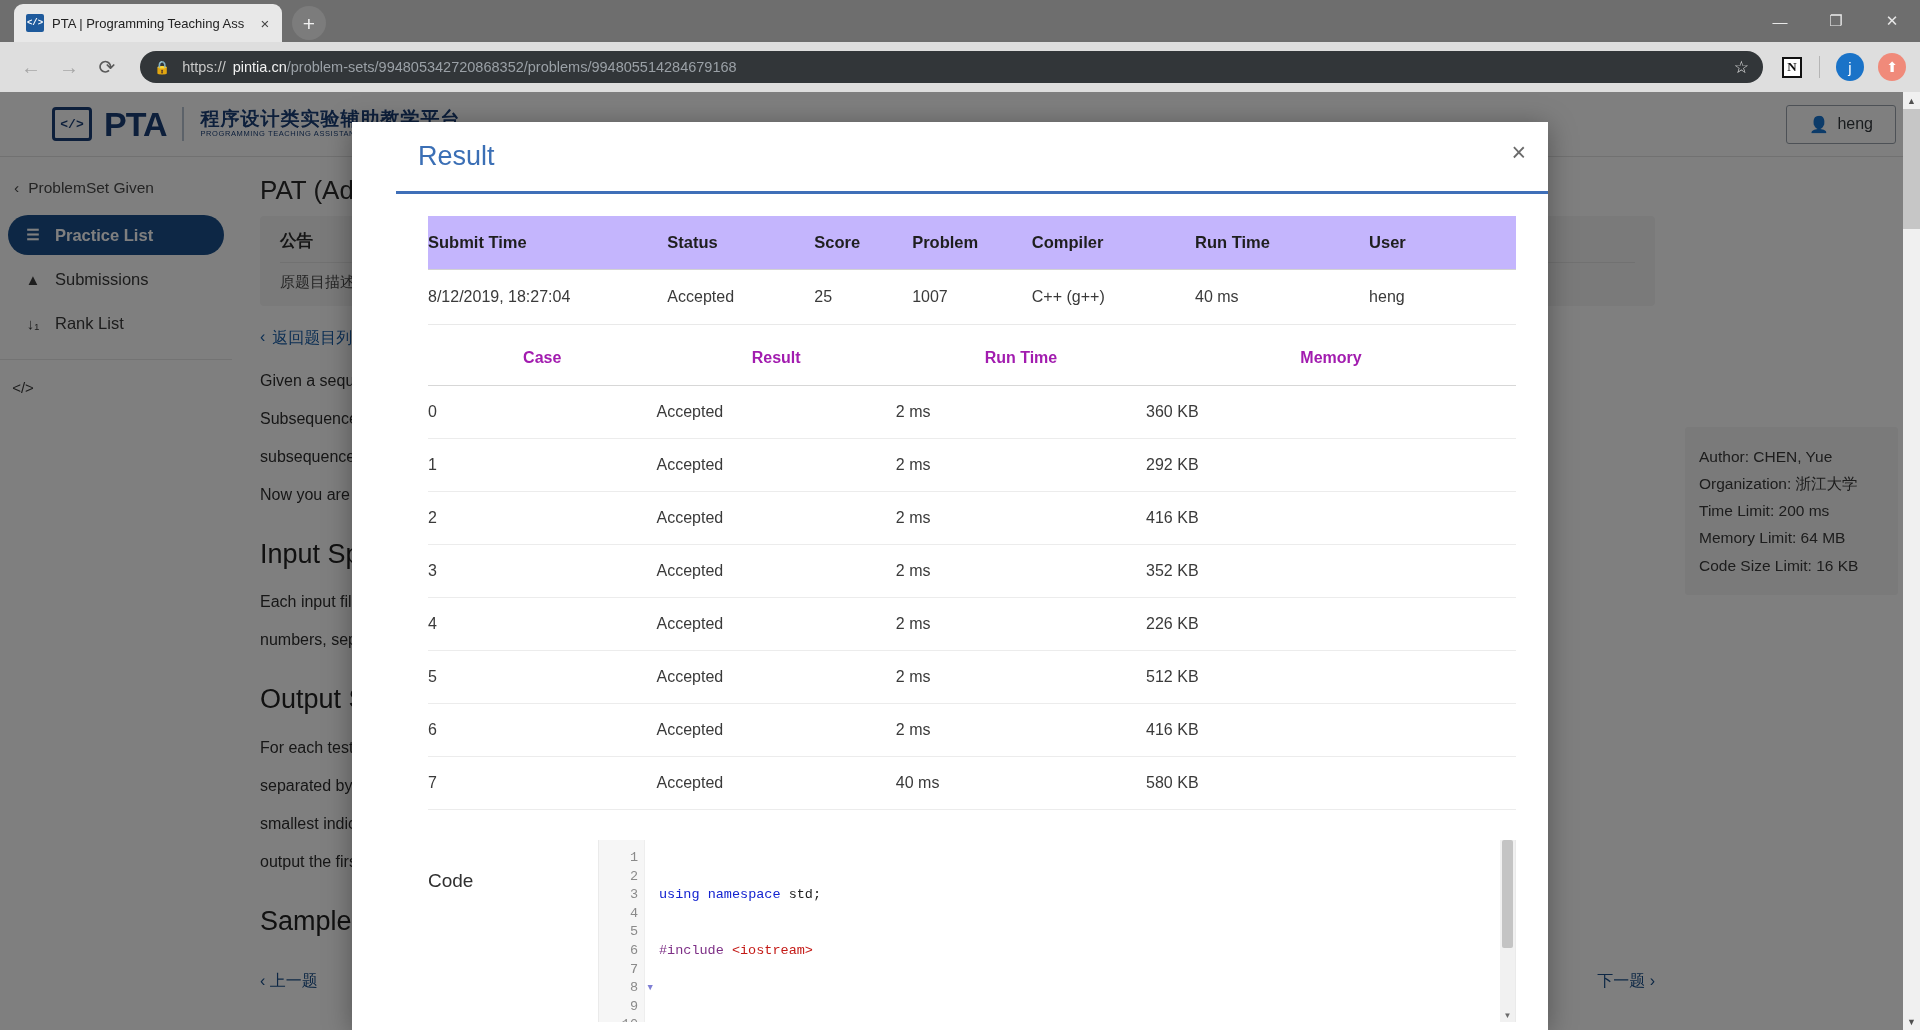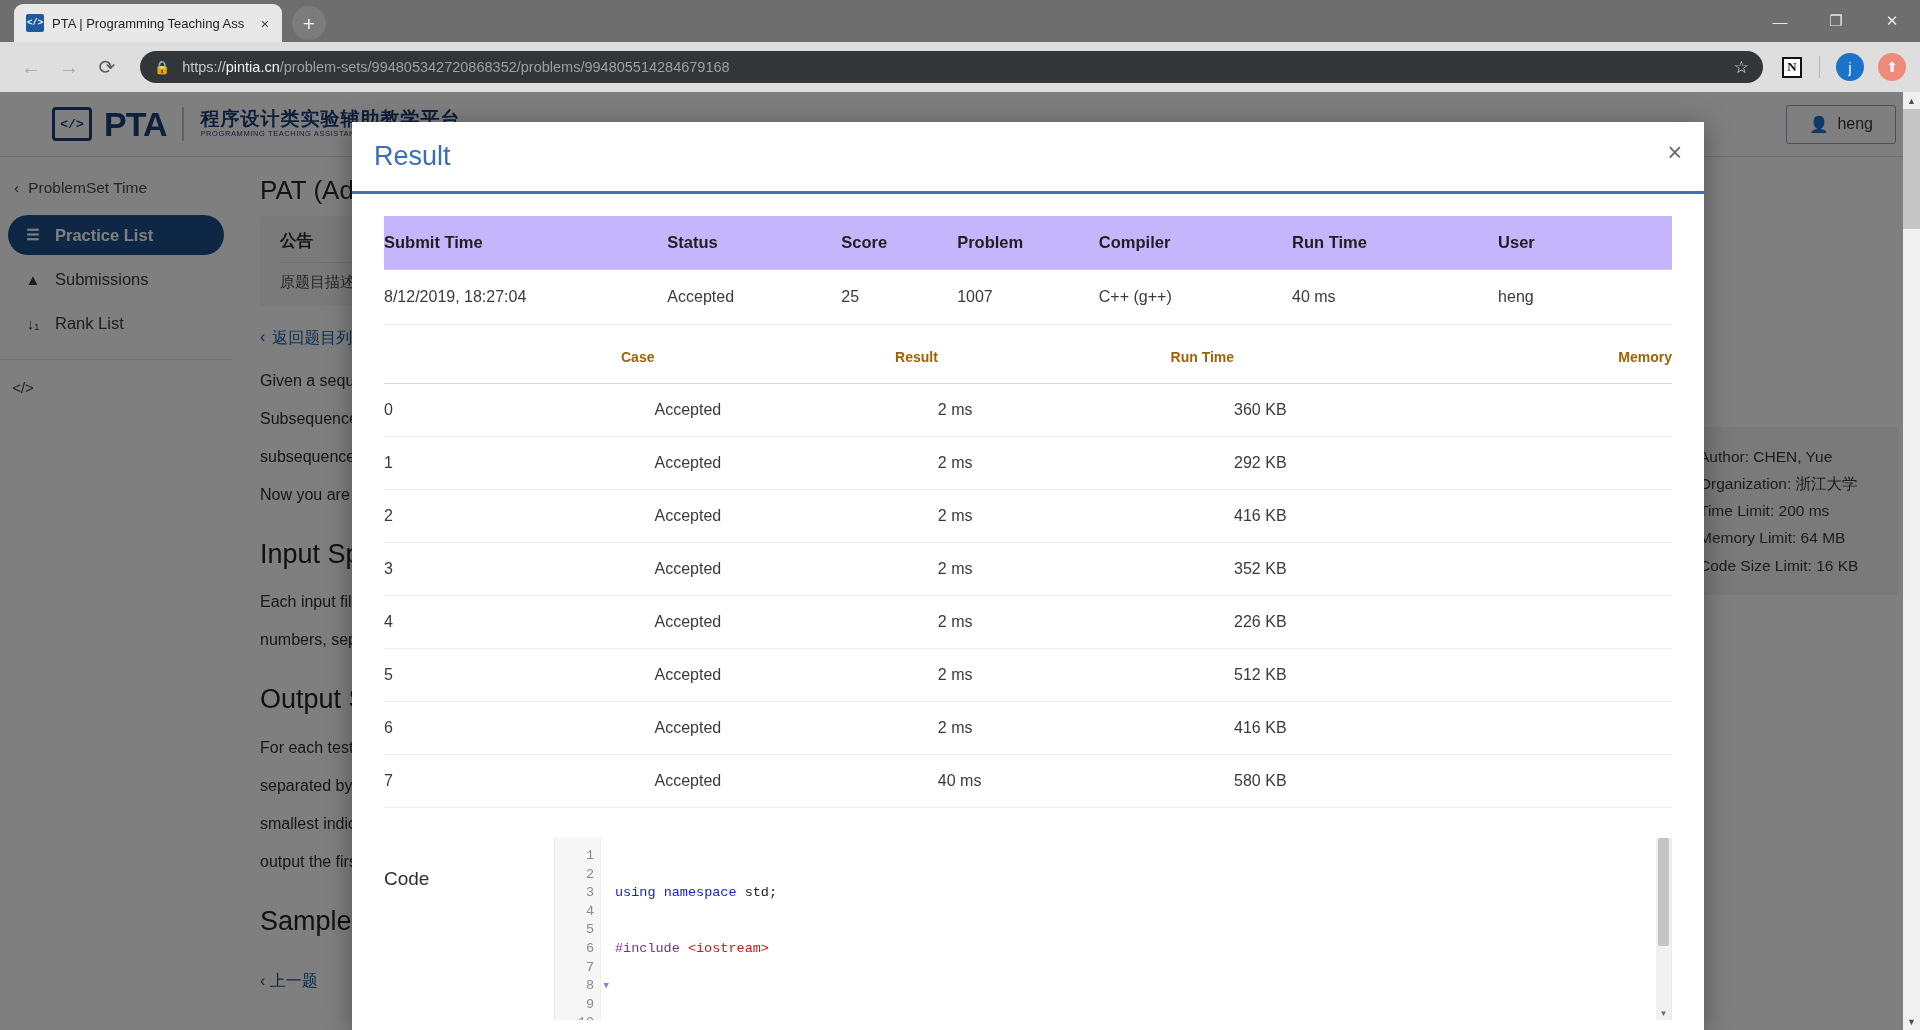--- a/index.html
+++ b/index.html
@@ -56,21 +56,21 @@
     color: #5a5a5a; font-size: 20px; border-radius: 50%;
   }
   .nav-btn.disabled { color: #a6a6a6; }
   .omnibox {
     flex: 1; height: 32px; margin-left: 12px; margin-right: 10px;
     background: #323639; border-radius: 16px;
     display: flex; align-items: center; padding: 0 14px; gap: 12px;
   }
   .lock-icon { color: #d5d5d5; font-size: 13px; }
   .url { font-size: 14.5px; color: #9aa0a6; white-space: nowrap; overflow: hidden; }
-  .url .host { color: #f1f1f1; }
+  .url .host { color: #f1f1f1; margin-left: 7px; }
   .url .scheme { color: #c8c8c8; }
   .star-icon { color: #e0e0e0; font-size: 17px; margin-left: auto; }
   .ext-icon {
     width: 30px; height: 30px; display: flex; align-items: center; justify-content: center;
     font-size: 17px; color: #222;
   }
   .notion-icon {
     width: 20px; height: 21px; border: 2px solid #111; background: #fff;
     display: flex; align-items: center; justify-content: center;
     font-size: 13px; font-weight: bold; font-family: "Liberation Serif", serif; color: #111;
@@ -164,24 +164,24 @@
     background: #f0f0f0; z-index: 60;
   }
   .psb-arrow {
     height: 17px; display: flex; align-items: center; justify-content: center;
     font-size: 9px; color: #505050;
   }
   .psb-thumb { position: absolute; top: 17px; width: 17px; height: 120px; background: #c6c6c6; }
 
   
   .modal {
-    position: absolute; left: 352px; top: 122px; width: 1352px; height: 908px;
+    position: absolute; left: 352px; top: 122px; width: 1196px; height: 908px;
     background: #fff; z-index: 100;
     box-shadow: 0 4px 26px rgba(0,0,0,0.35);
-    display: flex; flex-direction: column; overflow: hidden;
+    display: flex; flex-direction: column; overflow: hidden; padding-left: 44px;
   }
   .modal-head {
     height: 72px; flex: 0 0 72px; position: relative;
     border-bottom: 3px solid #3f6fb8;
     display: flex; align-items: center; padding: 0 22px;
   }
   .modal-title { font-size: 27px; color: #3b6fb5; font-weight: normal; }
   .modal-close {
     position: absolute; right: 22px; top: 18px;
     font-size: 25px; color: #6b6b6b; line-height: 1; cursor: pointer;
@@ -194,21 +194,21 @@
     font-weight: bold; padding: 17px 0 17px 0; border-bottom: 1px solid #d2d2d2;
   }
   table.sub-table tbody td {
     font-size: 16px; color: #3a3a3a; padding: 18px 0; border-bottom: 1px solid #e9e9e9;
   }
   .st-accepted { color: #e8453c; }
   .st-link { color: #2a63b0; }
 
   table.case-table { width: 100%; border-collapse: collapse; table-layout: fixed; margin-top: 8px; }
   table.case-table thead th {
-    text-align: right; font-size: 14px; color: #a16207; font-weight: bold;
+    text-align: center; font-size: 16px; color: #a21caf; font-weight: bold;
     padding: 16px 0 18px 0; border-bottom: 1px solid #d7d7d7;
   }
   table.case-table tbody td {
     font-size: 16px; color: #3a3a3a; padding: 17px 0; border-bottom: 1px solid #ececec;
   }
   .case-accepted { color: #e8453c; }
 
   .code-row { display: flex; margin-top: 30px; }
   .code-label { width: 170px; flex: 0 0 170px; font-size: 19px; color: #2f2f2f; padding-top: 30px; }
   .code-box {
@@ -290,21 +290,21 @@
     <div class="user-chip">
       <span>👤</span>
       <span>heng</span>
     </div>
   </div>
 
   <div class="page-body">
     <div class="sidebar">
       <div class="sb-back">
         <span>‹</span>
-        <span>ProblemSet Time</span>
+        <span>ProblemSet Given</span>
       </div>
       <div class="sb-item active">
         <span class="sb-icon">☰</span>
         <span>Practice List</span>
       </div>
       <div class="sb-item">
         <span class="sb-icon">▲</span>
         <span>Submissions</span>
       </div>
       <div class="sb-item">

